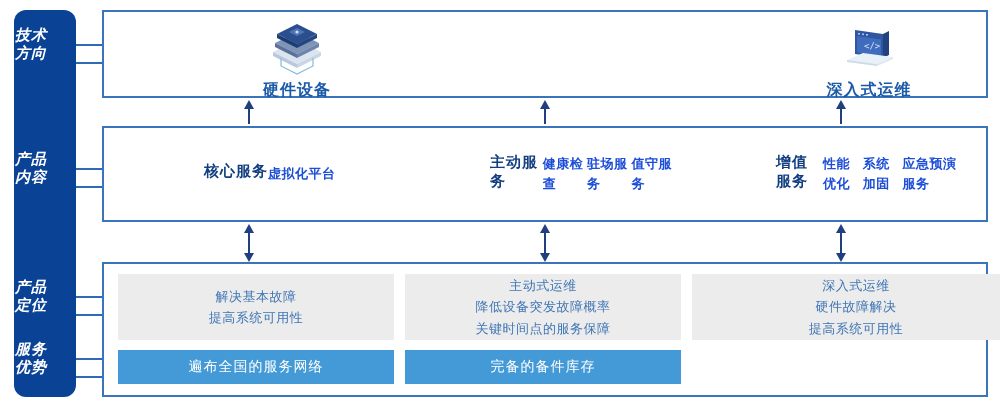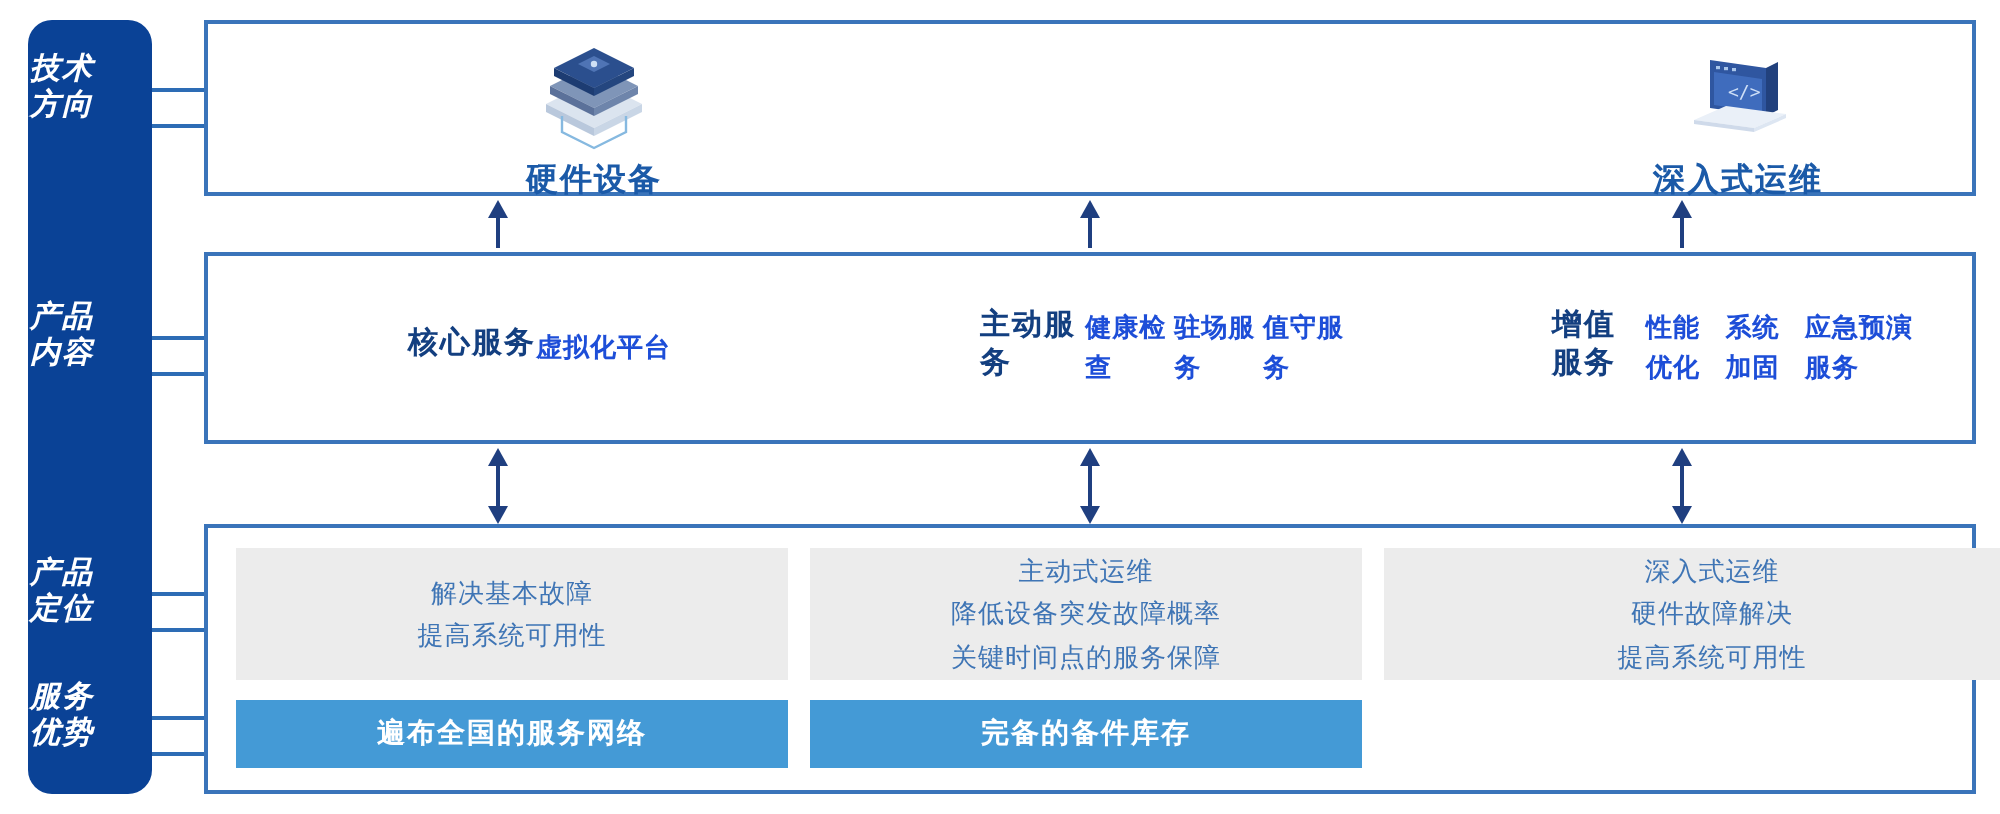--- a/index.html
+++ b/index.html
@@ -106,21 +106,20 @@
   }
   .blue-bar {
     position: absolute;
     background: #449ad6;
     display: flex;
     align-items: center;
     justify-content: center;
     color: #ffffff;
     font-size: 14px;
     letter-spacing: 1px;
-    font-weight: bold;
   }
 
   
   .arrow { position: absolute; }
 </style>
 </head>
 <body>
 
 <div id="stage">
 

